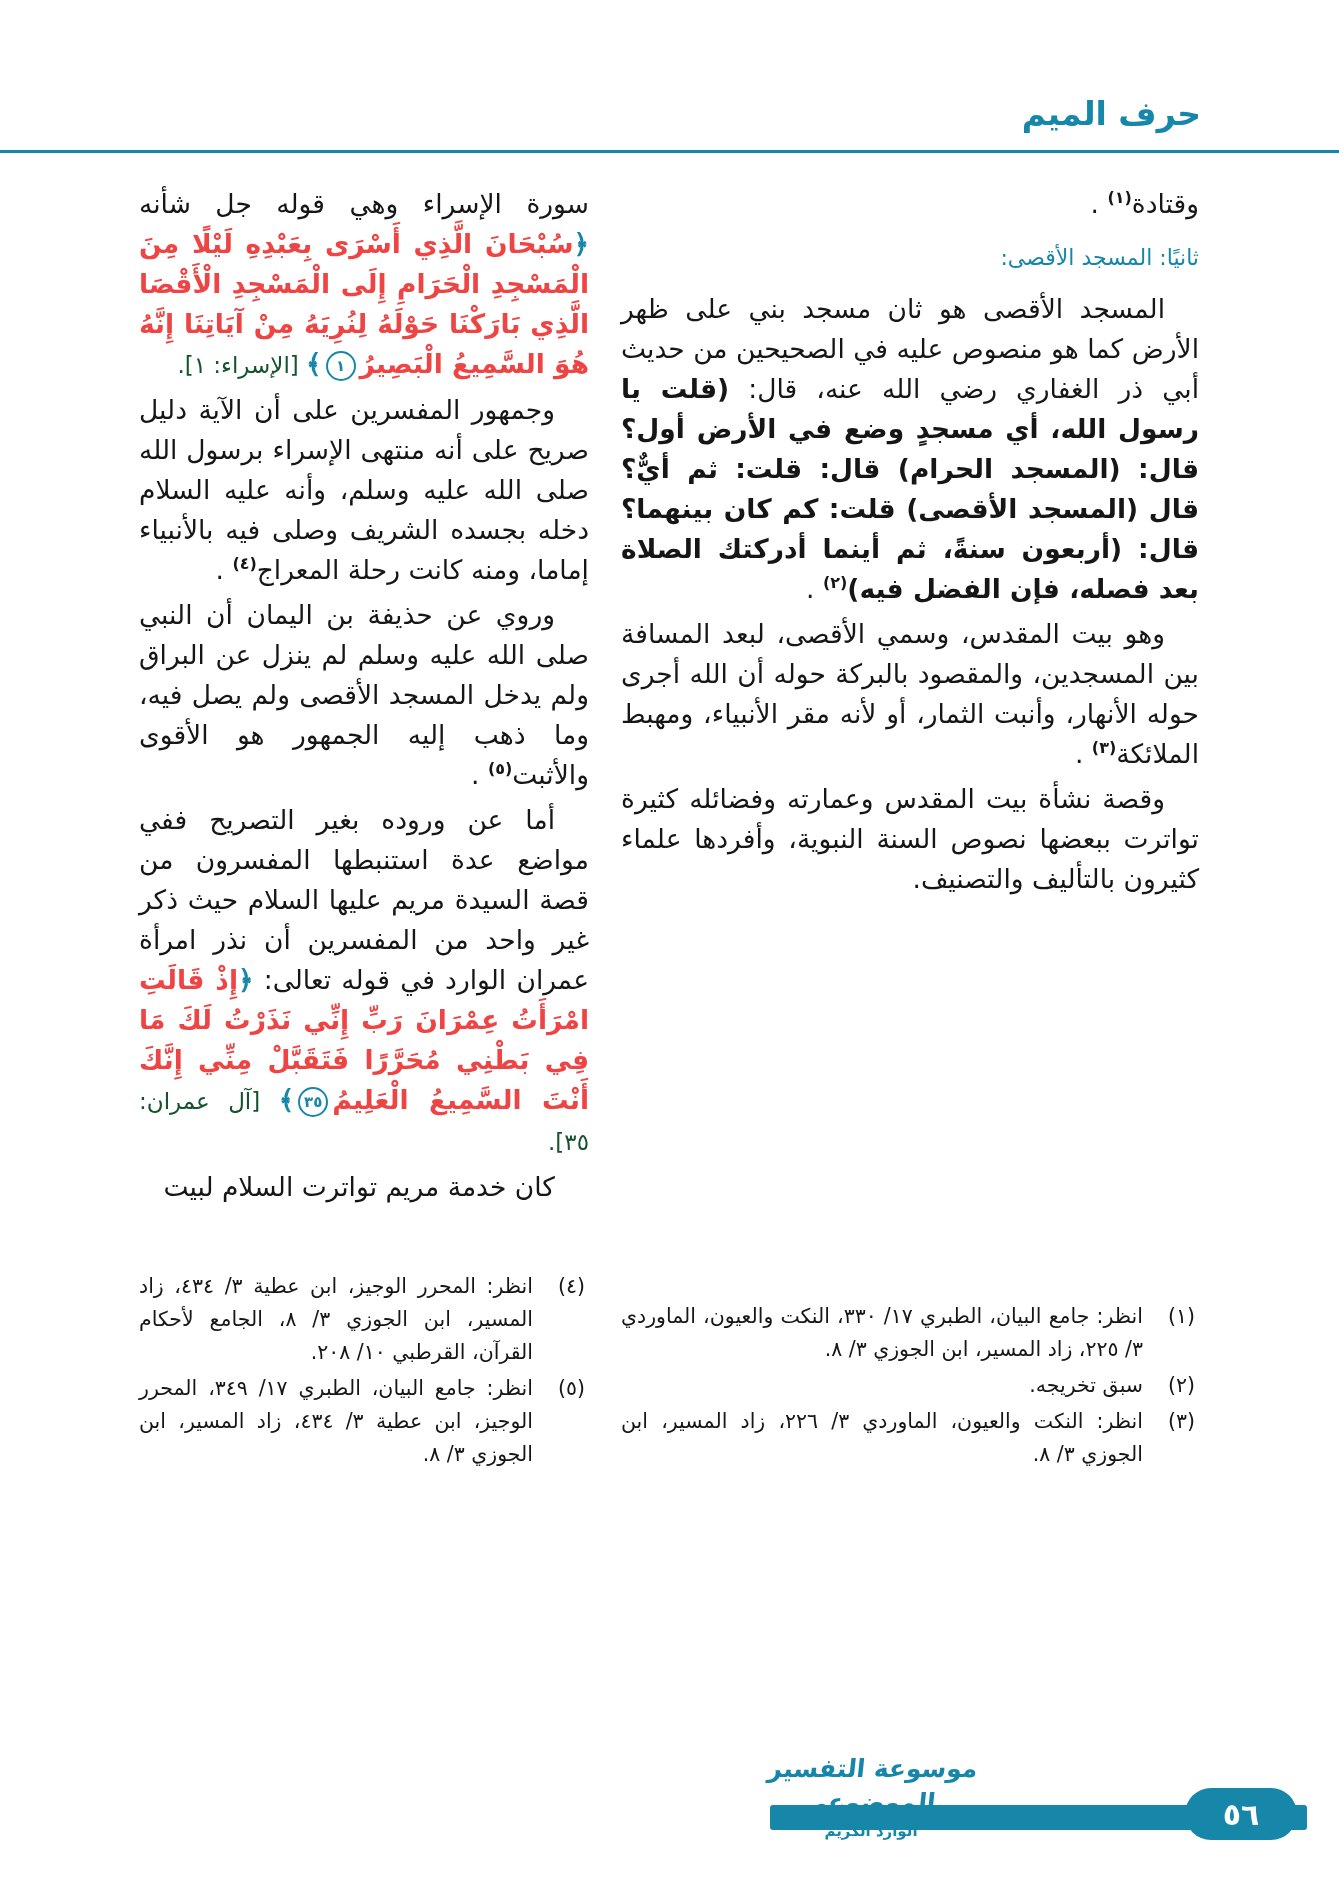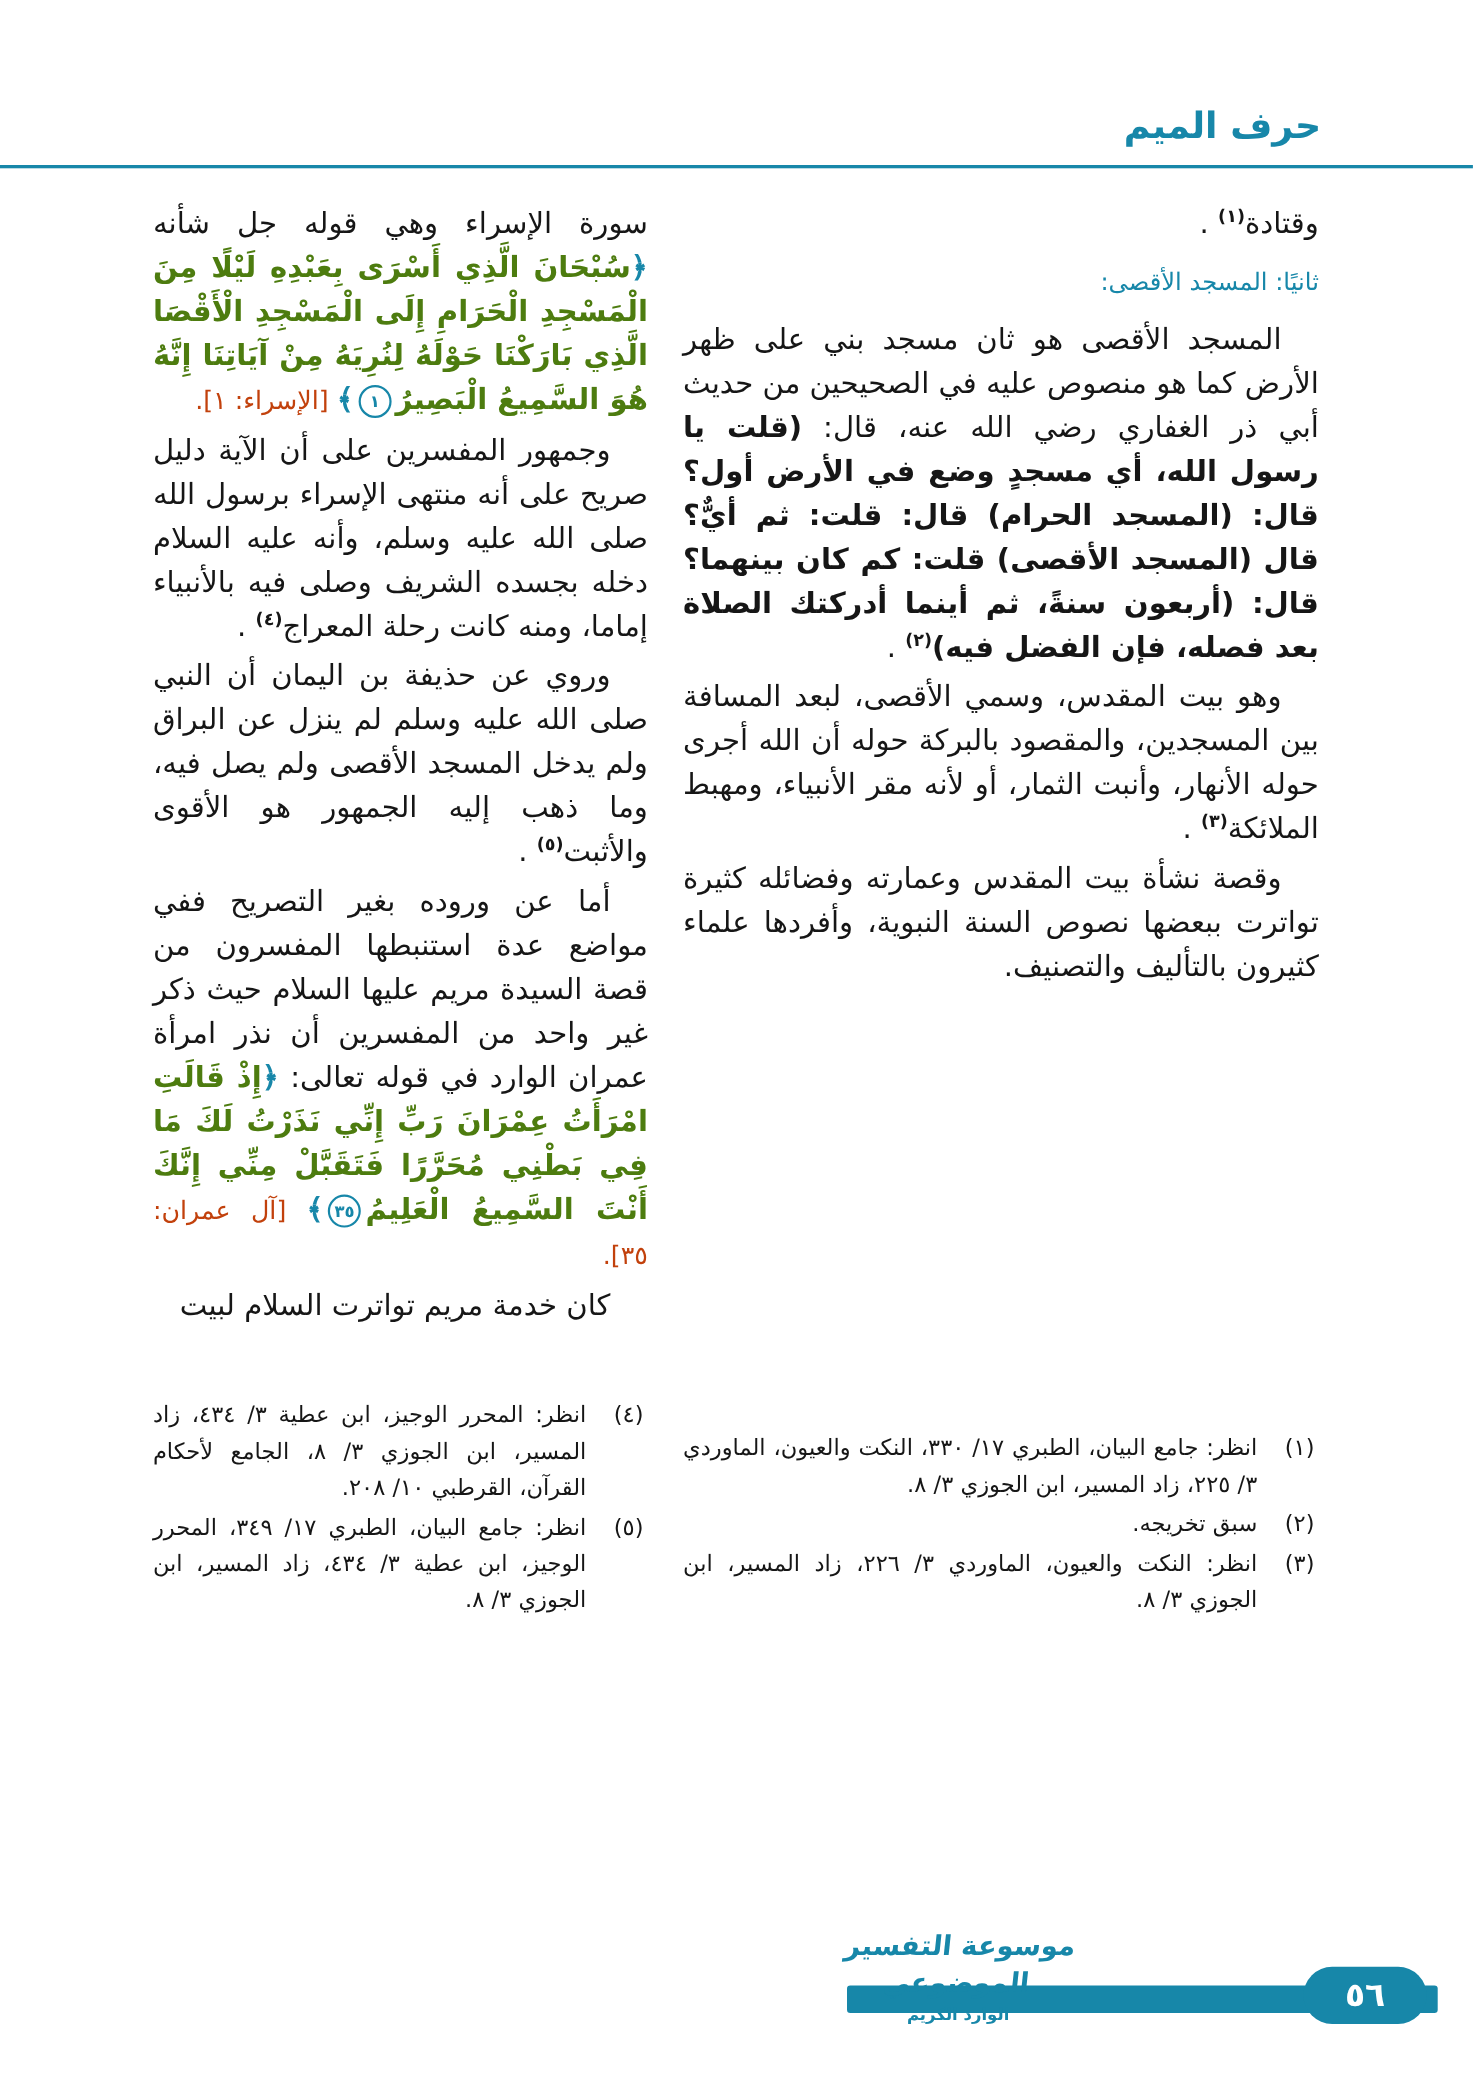--- a/index.html
+++ b/index.html
@@ -69,40 +69,40 @@
 
   .hadith { font-weight: 700; }
 
   .fnref {
     font-size: 16px;
     vertical-align: super;
     line-height: 0;
     font-weight: 700;
   }
 
-  .quran { color: #4d7c0f; font-weight: 700; }
+  .quran { color: #ef4444; font-weight: 700; }
   .quran-bracket { color: #1787a9; font-weight: 700; }
 
   .ayah-circle {
     display: inline-block;
     width: 30px;
     height: 30px;
     line-height: 27px;
     border: 2px solid #1787a9;
     border-radius: 50%;
     text-align: center;
     font-size: 15px;
     color: #1787a9;
     margin: 0 4px;
     vertical-align: middle;
     text-indent: 0;
     font-weight: 700;
   }
 
-  .verse-ref { color: #c2410c; font-weight: 400; font-size: 23px; }
+  .verse-ref { color: #14532d; font-weight: 400; font-size: 23px; }
 
   .footnotes {
     margin-top: auto;
     padding-top: 24px;
     font-size: 20.5px;
     line-height: 33px;
     text-align: justify;
   }
   .footnote { position: relative; padding-right: 56px; margin: 0 0 3px 0; }
   .fn-num { position: absolute; right: 4px; top: 0; }

